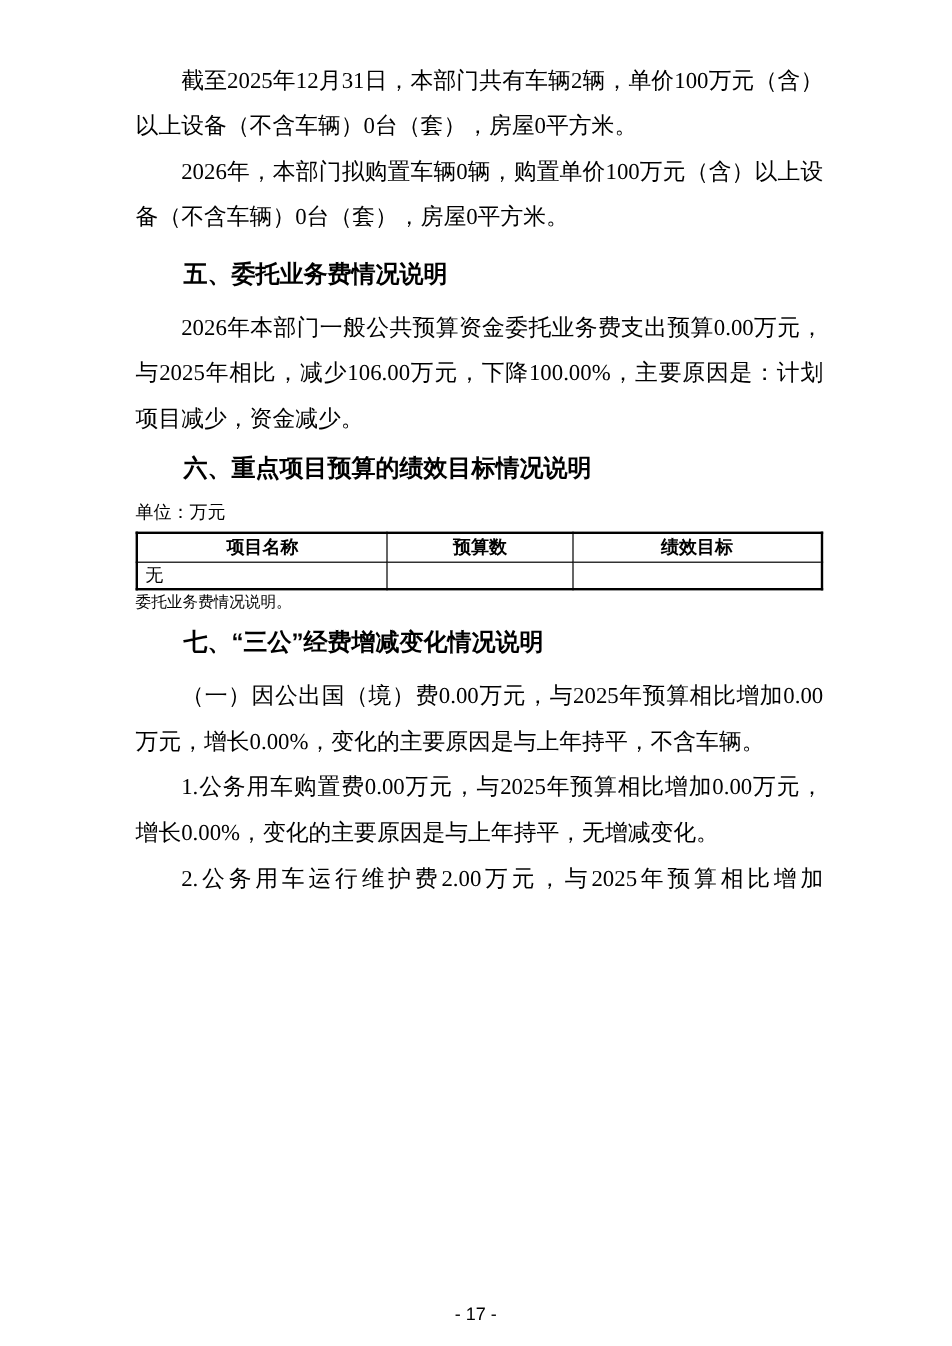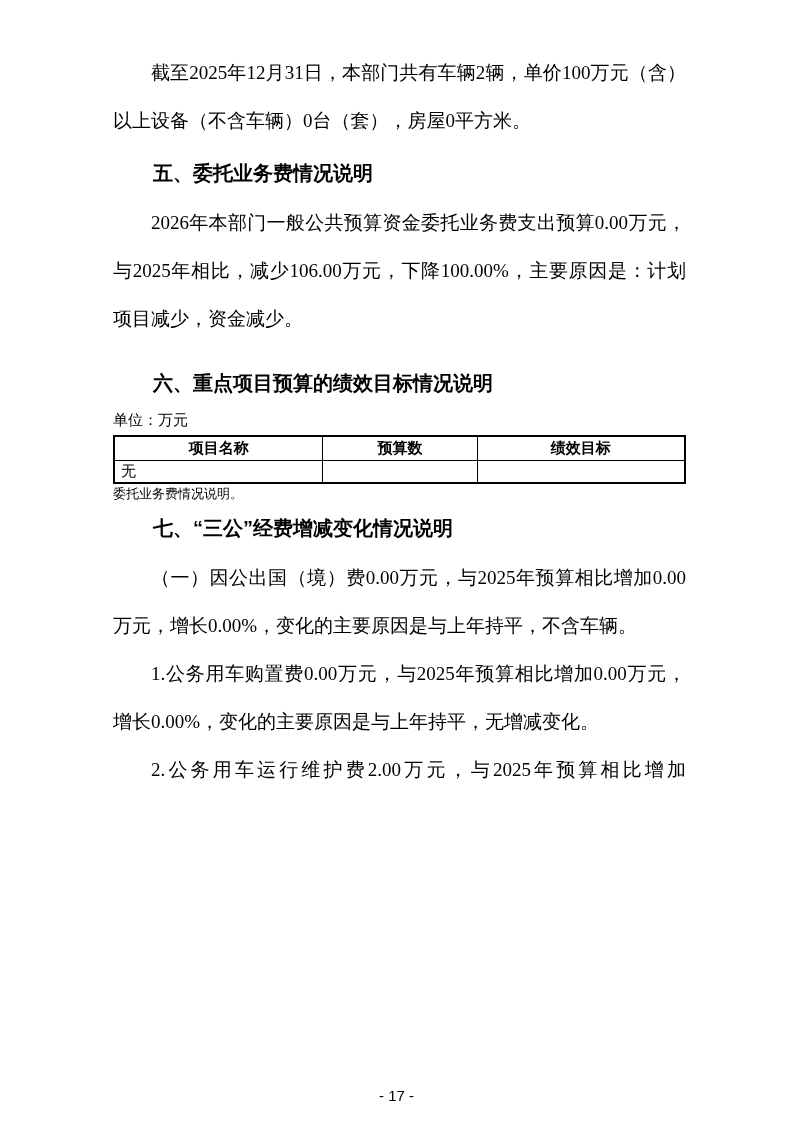--- a/index.html
+++ b/index.html
@@ -18,38 +18,38 @@
   }
   .content {
     position: absolute;
     top: 49px;
     left: 113px;
     width: 573px;
   }
   p.body {
     margin: 0;
     font-size: 19px;
-    line-height: 48px;
+    line-height: 38px;
     text-align: justify;
     text-justify: inter-ideograph;
     text-indent: 2em;
     word-break: break-all;
   }
   p.body.force-justify {
     text-align-last: justify;
   }
   h2.section-heading {
     margin: 14px 0 12px 0;
     font-size: 20px;
     line-height: 28px;
     font-weight: bold;
     font-family: "Liberation Sans", "DejaVu Sans", sans-serif;
     text-indent: 2em;
   }
-  h2.section-heading.h6 { margin-top: 26px; }
+  h2.section-heading.h6 { margin-top: 8px; }
   h2.section-heading.h7 { margin-top: 10px; }
   .table-title {
     margin: 8px 0 0 0;
     font-size: 17px;
     line-height: 34px;
     text-align: center;
     font-weight: normal;
   }
   .unit-label {
     margin: 0;
@@ -99,20 +99,21 @@
     font-family: "Liberation Sans", "DejaVu Sans", sans-serif;
   }
 </style>
 </head>
 <body>
 
 <div class="page">
   <div class="content">
 
     <p class="body">截至2025年12月31日，本部门共有车辆2辆，单价100万元（含）以上设备（不含车辆）0台（套），房屋0平方米。</p>
+    <p class="body">2026年，本部门拟购置车辆0辆，购置单价100万元（含）以上设备（不含车辆）0台（套），房屋0平方米。</p>
 
     <h2 class="section-heading h5">五、委托业务费情况说明</h2>
     <p class="body">2026年本部门一般公共预算资金委托业务费支出预算0.00万元，与2025年相比，减少106.00万元，下降100.00%，主要原因是：计划项目减少，资金减少。</p>
 
     <h2 class="section-heading h6">六、重点项目预算的绩效目标情况说明</h2>
     <p class="unit-label">单位：万元</p>
 
     <table class="perf-table">
       <colgroup>
         <col class="col-name">

